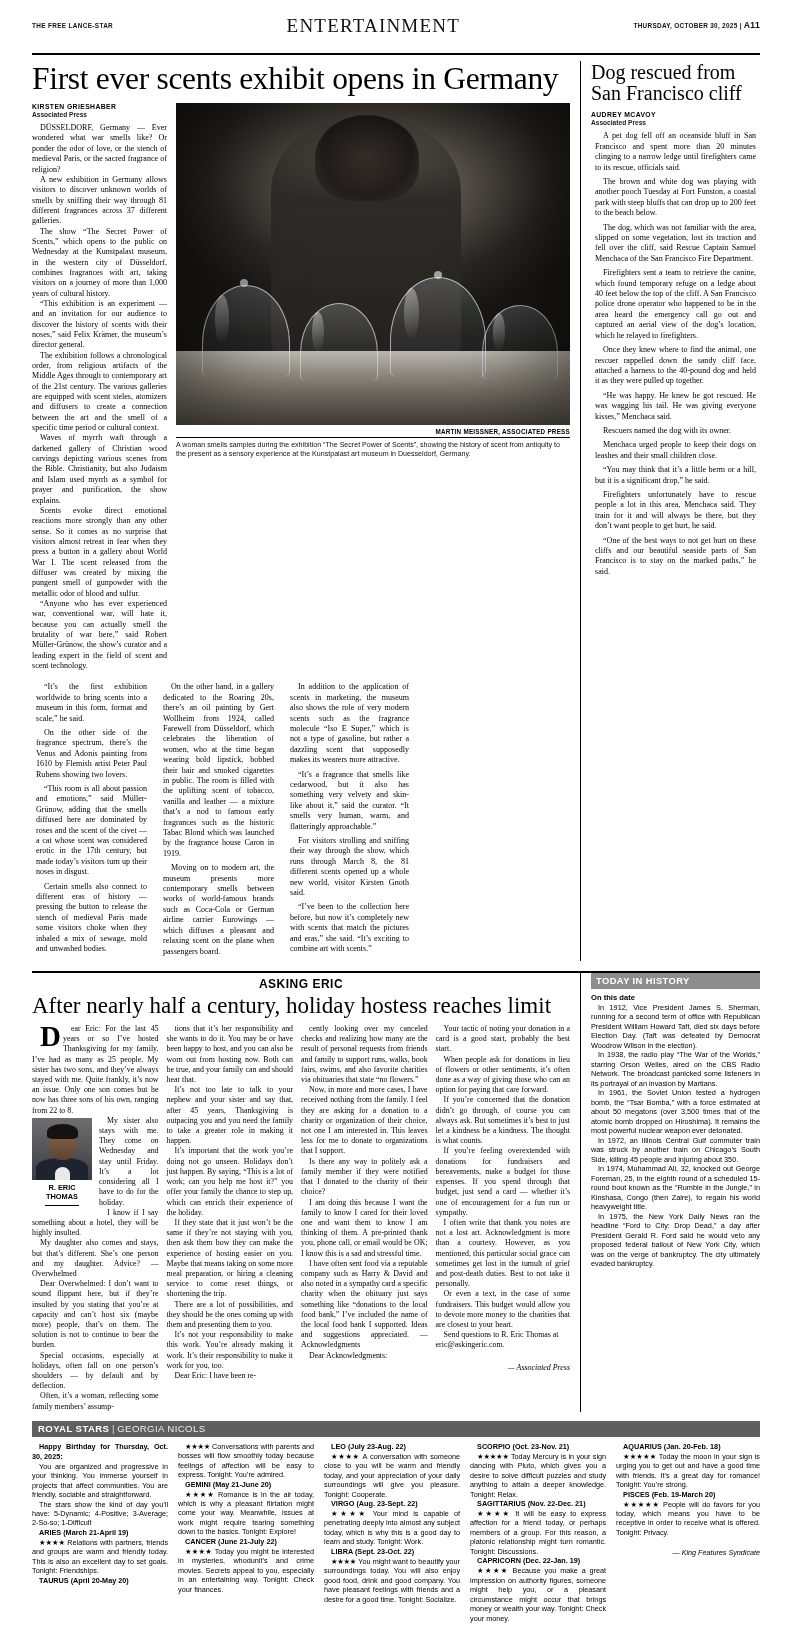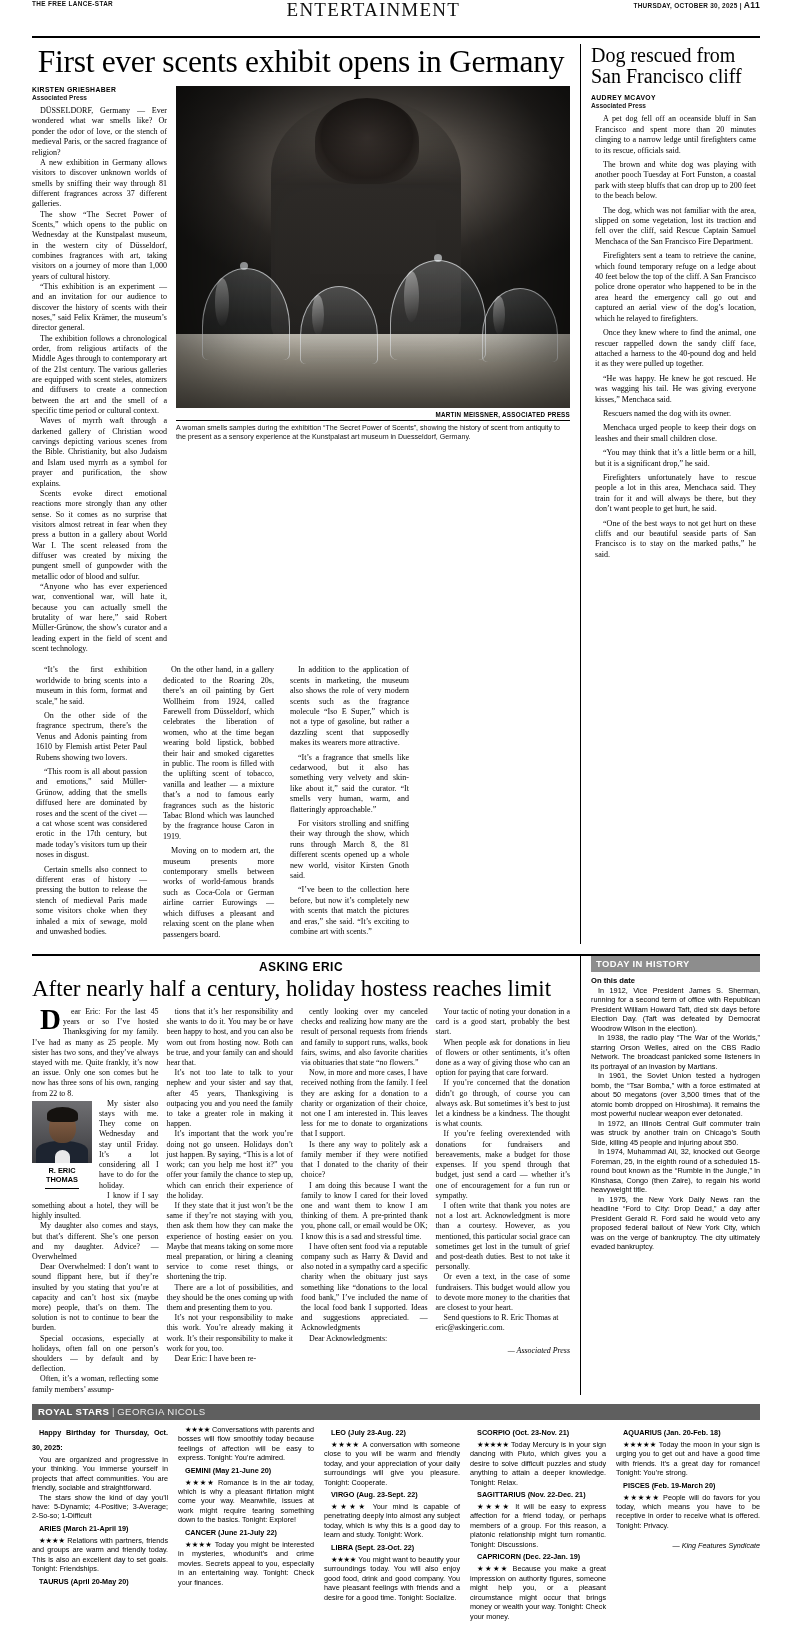--- a/index.html
+++ b/index.html
@@ -9,22 +9,22 @@
     height: 1638px;
     background: #ffffff;
     font-family: "Liberation Serif", serif;
     color: #000;
     overflow: hidden;
   }
   .page { width: 792px; height: 1638px; position: relative; padding: 0 32px; }
 
   
   .masthead {
-    display: flex; align-items: flex-start; justify-content: space-between;
-    height: 36px; padding-bottom: 2px;
+    display: flex; align-items: center; justify-content: space-between;
+    height: 53px; padding-bottom: 2px;
   }
   .mh-left {
     font-family: "Liberation Sans", sans-serif;
     font-size: 6.4px; font-weight: 700; letter-spacing: .35px;
     text-transform: uppercase; color: #111; padding-bottom: 1px;
   }
   .mh-center {
     font-family: "Liberation Serif", serif;
     font-size: 19px; letter-spacing: 1.2px; color: #111;
     line-height: 1;
@@ -38,21 +38,21 @@
   .rule-heavy { border-top: 2.2px solid #000; }
 
   
   .top-block { display: flex; padding-top: 6px; }
   .top-main { width: 548px; padding-right: 10px; }
   .top-side { width: 180px; padding-left: 10px; border-left: .7px solid #000; }
 
   h1.story-hed {
     font-family: "Liberation Serif", serif;
     font-size: 31.5px; font-weight: 400; line-height: 1.02;
-    margin: 2px 0 8px 0; letter-spacing: -0.3px; text-align: center;
+    margin: 2px 0 8px 0; letter-spacing: -0.3px;
   }
   h2.side-hed {
     font-family: "Liberation Serif", serif;
     font-size: 20px; font-weight: 400; line-height: 1.06;
     margin: 1px 0 7px 0;
   }
   .byline-name {
     font-family: "Liberation Sans", sans-serif;
     font-size: 6.8px; font-weight: 700; letter-spacing: .4px;
     text-transform: uppercase; margin-bottom: 1px;
@@ -242,21 +242,21 @@
   .rs-cols .c { width: 182px; padding-right: 10px; }
   .rs-cols .c:last-child { padding-right: 0; }
   .rs-p {
     font-family: "Liberation Sans", sans-serif;
     font-size: 7.25px; line-height: 9.45px; text-align: justify;
     margin: 0; hyphens: auto; -webkit-hyphens: auto;
   }
   .rs-p.ind { text-indent: 7px; }
   .rs-sign {
     font-family: "Liberation Sans", sans-serif;
-    font-size: 7.25px; font-weight: 700; line-height: 15px;
+    font-size: 7.25px; font-weight: 700; line-height: 10px;
     text-indent: 7px;
   }
   .rs-credit {
     font-family: "Liberation Sans", sans-serif;
     font-size: 7.2px; font-style: italic; text-align: right; padding-top: 3px;
   }
   .stars { letter-spacing: -.4px; }
 </style>
 </head>
 <body>

